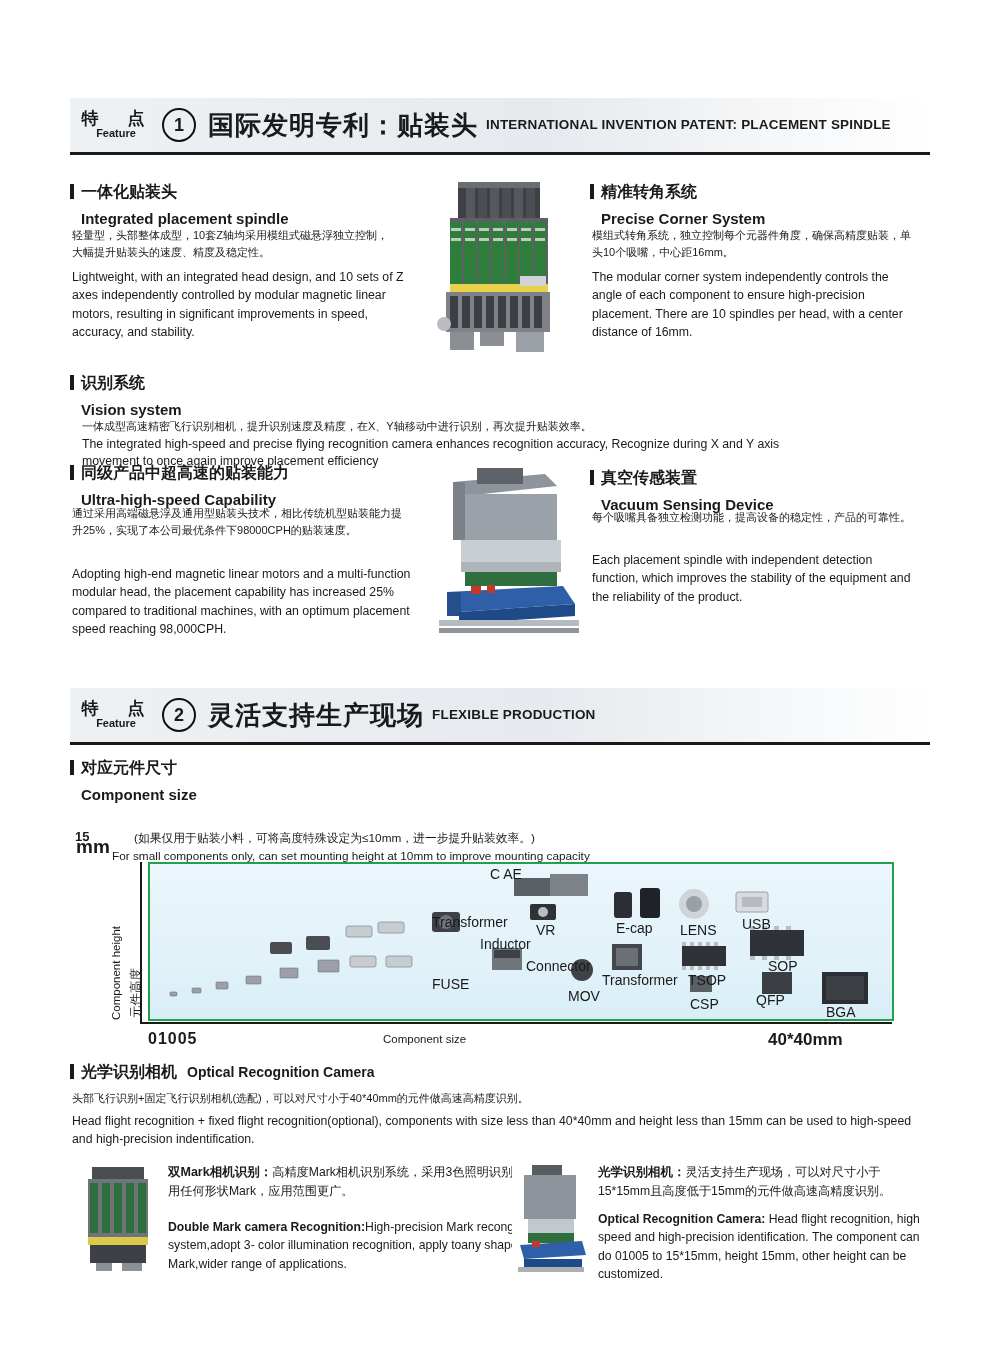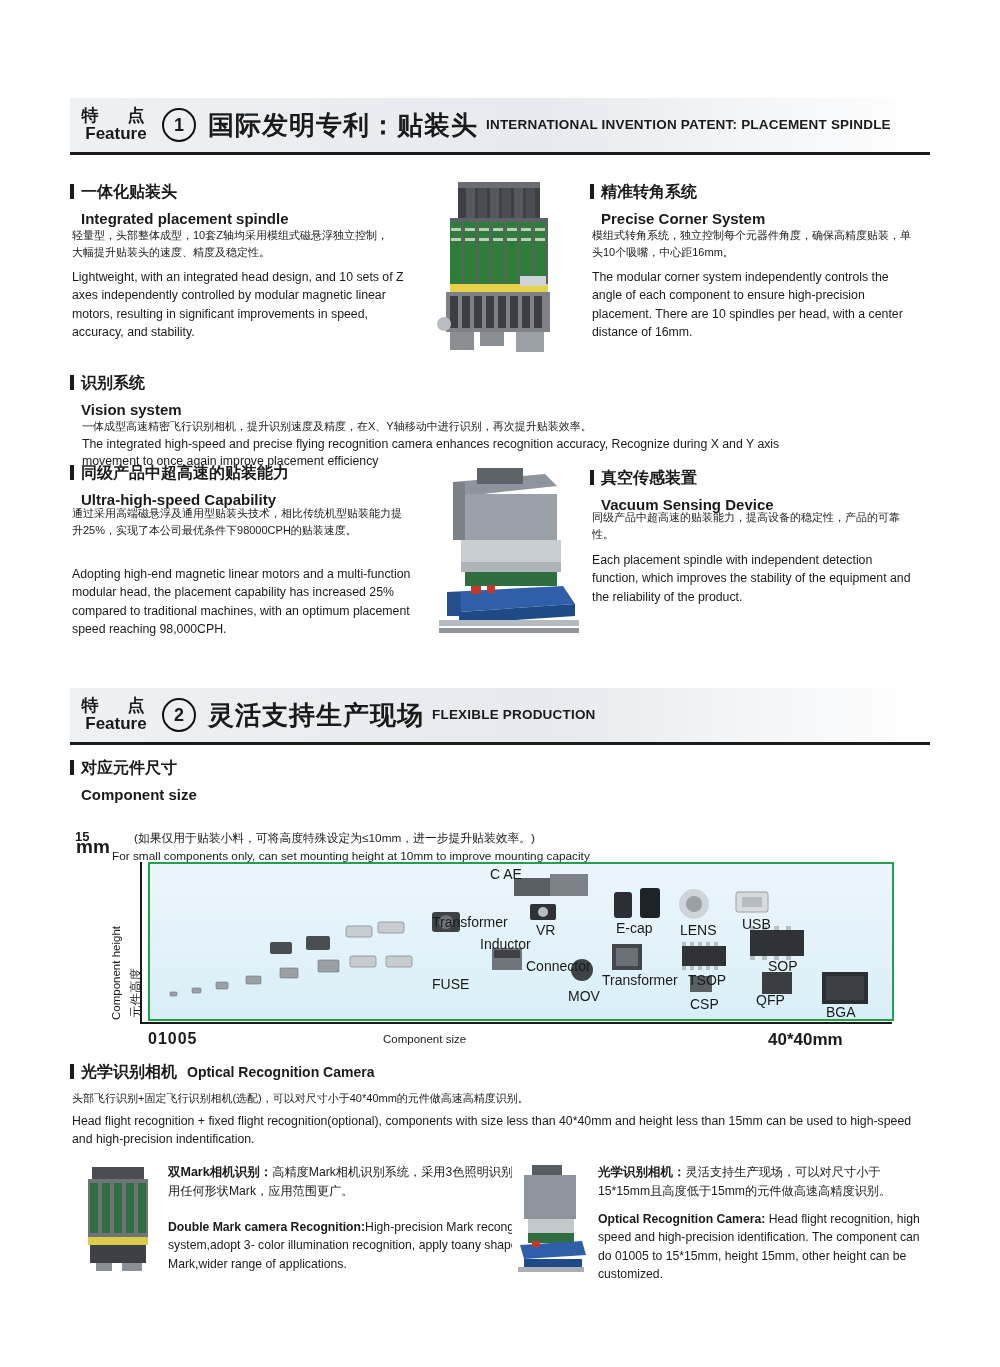--- a/index.html
+++ b/index.html
@@ -36,21 +36,21 @@
     line-height: 1.05;
     margin-left: 6px;
   }
   .fb-label .cn {
     font-size: 17px;
     font-weight: bold;
     letter-spacing: 6px;
     display: block;
   }
   .fb-label .en {
-    font-size: 17px;
+    font-size: 11px;
     font-weight: bold;
     display: block;
   }
   .fb-num {
     width: 30px;
     height: 30px;
     border: 2px solid #111;
     border-radius: 50%;
     display: flex;
     align-items: center;
@@ -289,21 +289,21 @@
     <span class="bar"></span><span class="cn">同级产品中超高速的贴装能力</span>
     <span class="en">Ultra-high-speed Capability</span>
   </div>
   <div class="body-cn" style="left:72px; top:505px; width:340px;">通过采用高端磁悬浮及通用型贴装头技术，相比传统机型贴装能力提升25%，实现了本公司最优条件下98000CPH的贴装速度。</div>
   <div class="body-en" style="left:72px; top:565px; width:355px;">Adopting high-end magnetic linear motors and a multi-function modular head, the placement capability has increased 25% compared to traditional machines, with an optimum placement speed reaching 98,000CPH.</div>
 
   <div class="bar-head" style="left:590px; top:468px;">
     <span class="bar"></span><span class="cn">真空传感装置</span>
     <span class="en">Vacuum Sensing Device</span>
   </div>
-  <div class="body-cn" style="left:592px; top:509px; width:320px;">同级产品中超高速的贴装能力，提高设备的稳定性，产品的可靠性。</div>
+  <div class="body-cn" style="left:592px; top:509px; width:320px;">每个吸嘴具备独立检测功能，提高设备的稳定性，产品的可靠性。</div>
   <div class="body-en" style="left:592px; top:551px; width:330px;">Each placement spindle with independent detection function, which improves the stability of the equipment and the reliability of the product.</div>
 
   <div class="img-box" style="left:425px; top:452px; width:160px; height:190px;">
     <svg width="160" height="190" viewBox="0 0 160 190">
       <rect x="0" y="0" width="160" height="190" fill="#ffffff"></rect>
 
       <polygon points="28,30 120,22 132,34 40,44" fill="#8e949b"></polygon>
       <rect x="28" y="30" width="12" height="58" fill="#7b8188"></rect>
       <rect x="40" y="42" width="92" height="48" fill="#9aa1a8"></rect>
       <rect x="52" y="16" width="46" height="16" fill="#5d6369"></rect>

